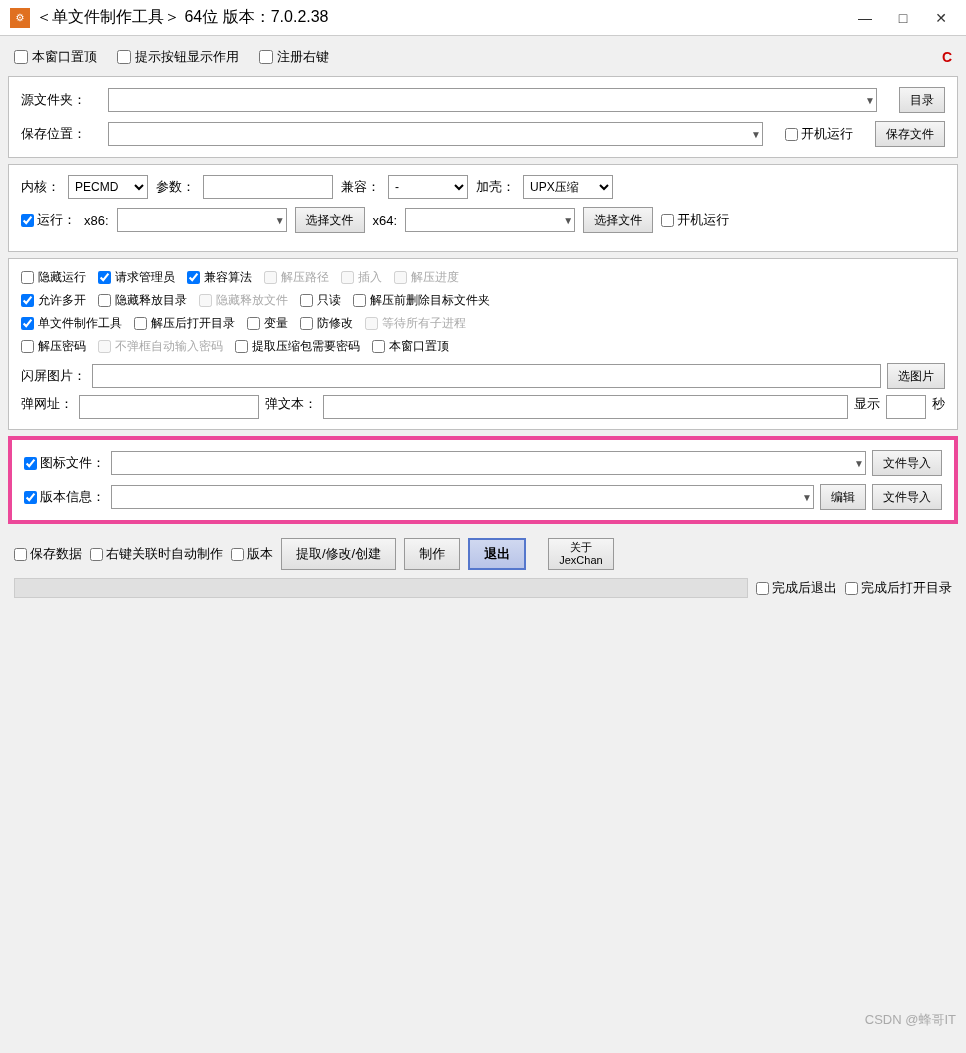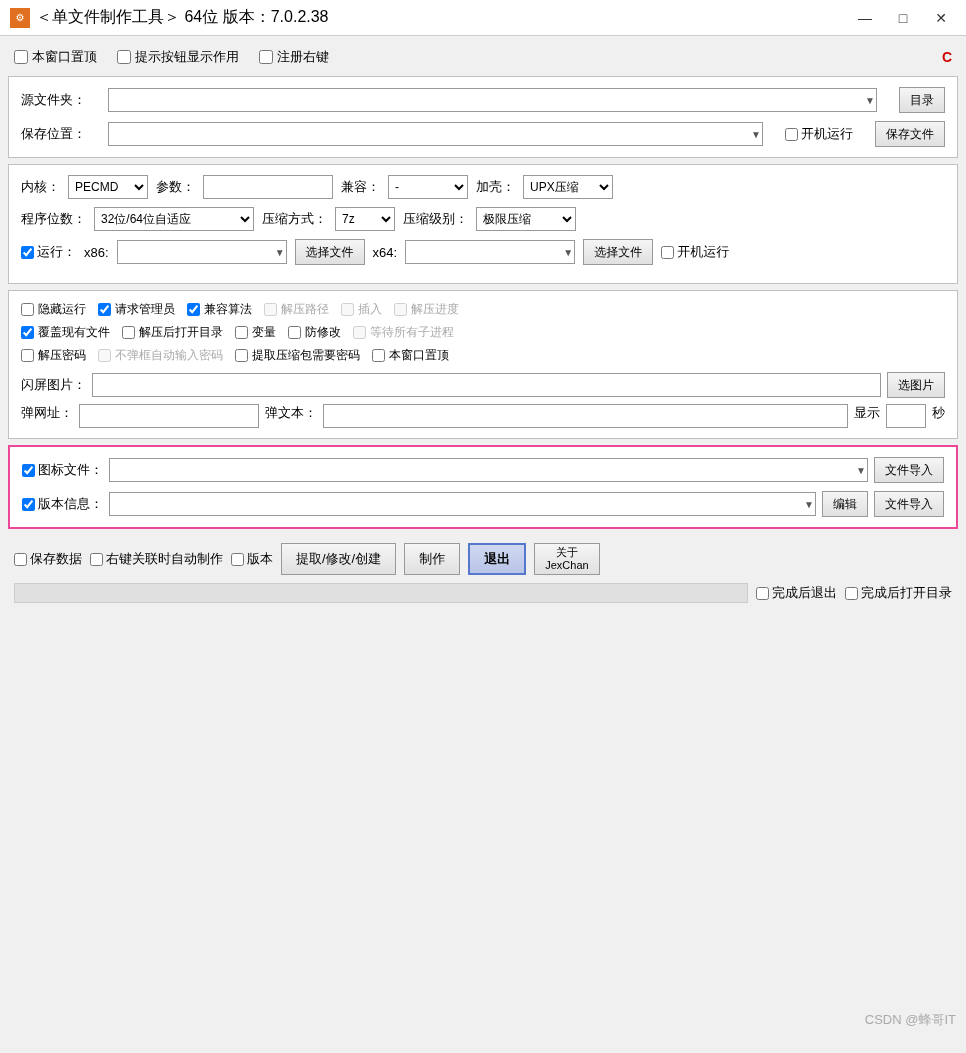--- a/index.html
+++ b/index.html
@@ -247,21 +247,21 @@
       height: 24px;
       border: 1px solid #999;
       background: #fff;
       padding: 0 4px;
       font-size: 12px;
       width: 40px;
     }
 
     .bottom-panel {
       background: #ffffff;
-      border: 2px solid #ec4899;
+      border: 4px solid #ec4899;
       margin-bottom: 6px;
       padding: 10px 12px;
     }
 
     .icon-row, .version-row {
       display: flex;
       align-items: center;
       gap: 6px;
       margin-bottom: 8px;
     }
@@ -291,20 +291,21 @@
     .about-btn {
       height: 32px;
       padding: 0 10px;
       border: 1px solid #999;
       background: linear-gradient(to bottom, #f5f5f5, #e0e0e0);
       cursor: pointer;
       font-size: 11px;
       white-space: nowrap;
       line-height: 1.2;
       text-align: center;
+      margin-left: 14px;
     }
 
     .status-bar {
       display: flex;
       align-items: center;
       gap: 8px;
       padding: 4px 6px;
     }
     .progress-bar-container {
       flex: 1;
@@ -401,34 +402,20 @@
       <span class="form-label">兼容：</span>
       <select class="compat-select">
         <option>-</option>
       </select>
       <span class="form-label">加壳：</span>
       <select class="pack-select">
         <option>UPX压缩</option>
       </select>
     </div>
 
-    <div class="core-row">
-      <span class="form-label">程序位数：</span>
-      <select class="form-select" style="min-width:160px;">
-        <option>32位/64位自适应</option>
-      </select>
-      <span class="form-label">压缩方式：</span>
-      <select class="form-select" style="min-width:60px;">
-        <option>7z</option>
-      </select>
-      <span class="form-label">压缩级别：</span>
-      <select class="form-select" style="min-width:100px;">
-        <option>极限压缩</option>
-      </select>
-    </div>
 
     <div class="core-row">
       <label class="inline-checkbox">
         <input type="checkbox" checked="" style="">
         <span>运行：</span>
       </label>
       <span class="form-label">x86:</span>
       <div class="select-with-arrow" style="width:170px; flex:none;">
         <select class="select-full">
           <option value=""></option>
@@ -474,25 +461,47 @@
         <input type="checkbox" disabled="" style="">
         <span>插入</span>
       </label>
       <label class="opt-cb disabled">
         <input type="checkbox" disabled="" style="">
         <span>解压进度</span>
       </label>
     </div>
 
 
-
     <div style="display:flex; gap:12px; margin-bottom:6px; flex-wrap:wrap;">
       <label class="opt-cb">
         <input type="checkbox" checked="" style="">
-        <span>覆盖现有文件</span>
+        <span>允许多开</span>
+      </label>
+      <label class="opt-cb">
+        <input type="checkbox" style="">
+        <span>隐藏释放目录</span>
+      </label>
+      <label class="opt-cb disabled">
+        <input type="checkbox" disabled="" style="">
+        <span>隐藏释放文件</span>
+      </label>
+      <label class="opt-cb">
+        <input type="checkbox" style="">
+        <span>只读</span>
+      </label>
+      <label class="opt-cb">
+        <input type="checkbox" style="">
+        <span>解压前删除目标文件夹</span>
+      </label>
+    </div>
+
+    <div style="display:flex; gap:12px; margin-bottom:6px; flex-wrap:wrap;">
+      <label class="opt-cb">
+        <input type="checkbox" checked="" style="">
+        <span>单文件制作工具</span>
       </label>
       <label class="opt-cb">
         <input type="checkbox" style="">
         <span>解压后打开目录</span>
       </label>
       <label class="opt-cb">
         <input type="checkbox" style="">
         <span>变量</span>
       </label>
       <label class="opt-cb">

